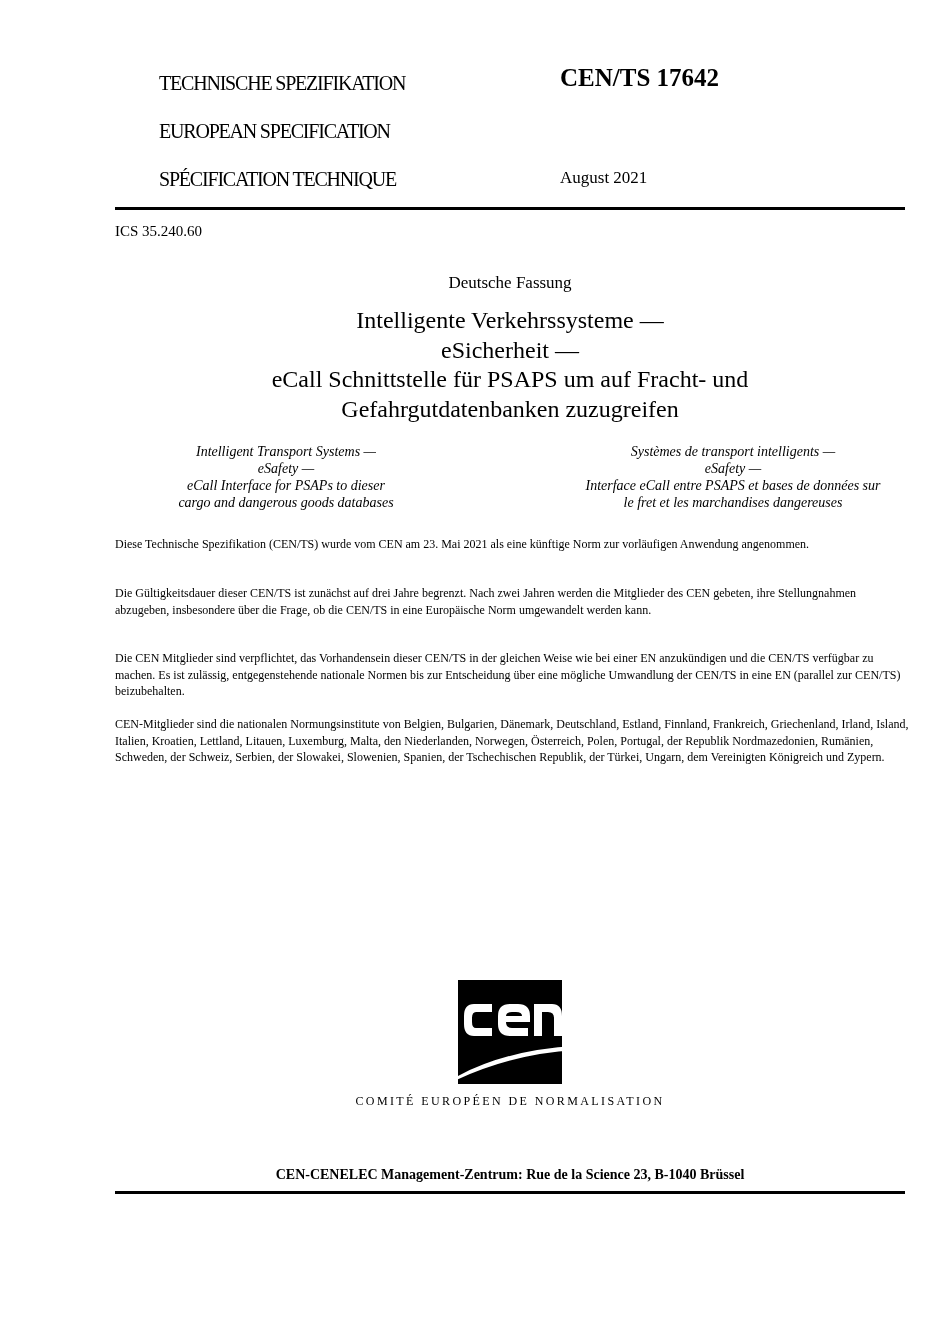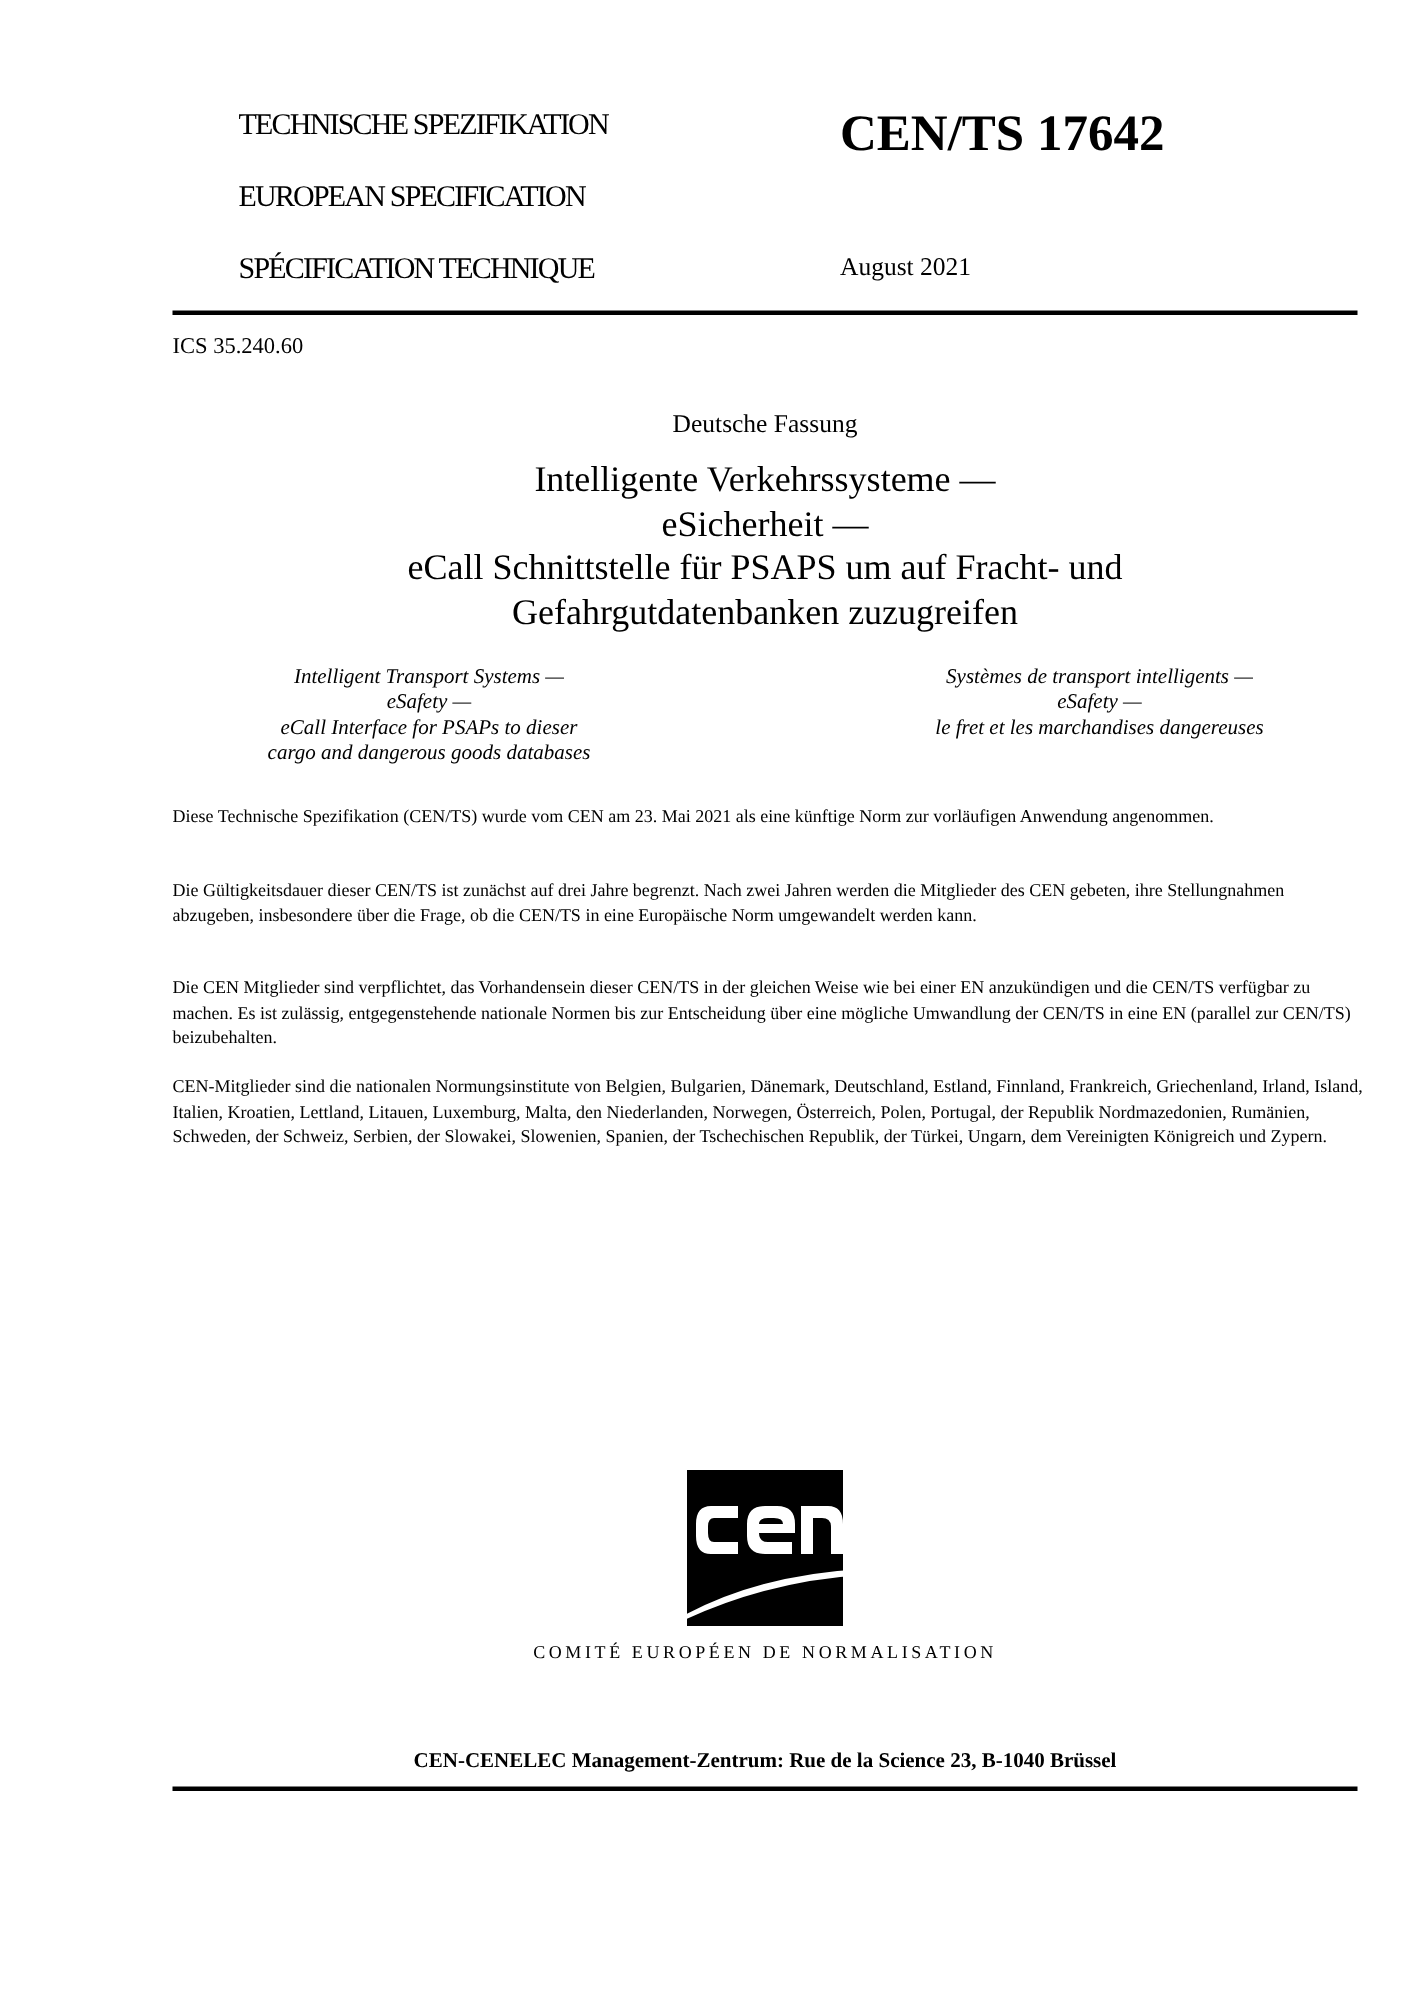--- a/index.html
+++ b/index.html
@@ -6,21 +6,21 @@
   body { width: 950px; height: 1343px; position: relative; overflow: hidden; color: #000; }
   .abs { position: absolute; }
 
   .type-line {
     left: 115px; font-family: "Liberation Serif", serif;
     font-size: 20px; letter-spacing: -1.2px; line-height: 30px;
     white-space: nowrap; transform-origin: left top; margin-left: 44px;
   }
   .doc-number {
     left: 560px; top: 60px; font-family: "Liberation Serif", serif;
-    font-weight: bold; font-size: 34px; line-height: 36px; white-space: nowrap; margin-top: 12px;
+    font-weight: bold; font-size: 25px; line-height: 36px; white-space: nowrap;
   }
   .doc-date { left: 560px; top: 168px; font-family: "Liberation Serif", serif; font-size: 17px; line-height: 20px; }
   .rule-thick { left: 115px; width: 790px; height: 3px; background: #000; }
   .ics { left: 115px; top: 222px; font-family: "Liberation Serif", serif; font-size: 15px; line-height: 18px; }
 
   .version { left: 0; width: 1020px; top: 273px; text-align: center; font-family: "Liberation Serif", serif; font-size: 17px; line-height: 20px; }
 
   .main-title {
     left: 0; width: 1020px; top: 306px; text-align: center;
     font-family: "Liberation Serif", serif; font-size: 24px; line-height: 29.5px;
@@ -85,20 +85,21 @@
 
 <div class="abs alt-title alt-en">
   <div>Intelligent Transport Systems —</div>
   <div>eSafety —</div>
   <div>eCall Interface for PSAPs to dieser</div>
   <div>cargo and dangerous goods databases</div>
 </div>
 <div class="abs alt-title alt-fr">
   <div>Systèmes de transport intelligents —</div>
   <div>eSafety —</div>
+  <div>Interface eCall entre PSAPS et bases de données sur</div>
   <div>le fret et les marchandises dangereuses</div>
 </div>
 
 <div class="abs body-text para-1">
     <p>Diese Technische Spezifikation (CEN/TS) wurde vom CEN am 23. Mai 2021 als eine künftige Norm zur vorläufigen Anwendung angenommen.</p>
   </div>
 <div class="abs body-text para-2">
     <p>Die Gültigkeitsdauer dieser CEN/TS ist zunächst auf drei Jahre begrenzt. Nach zwei Jahren werden die Mitglieder des CEN gebeten, ihre Stellungnahmen abzugeben, insbesondere über die Frage, ob die CEN/TS in eine Europäische Norm umgewandelt werden kann.</p>
   </div>
 <div class="abs body-text para-3">

